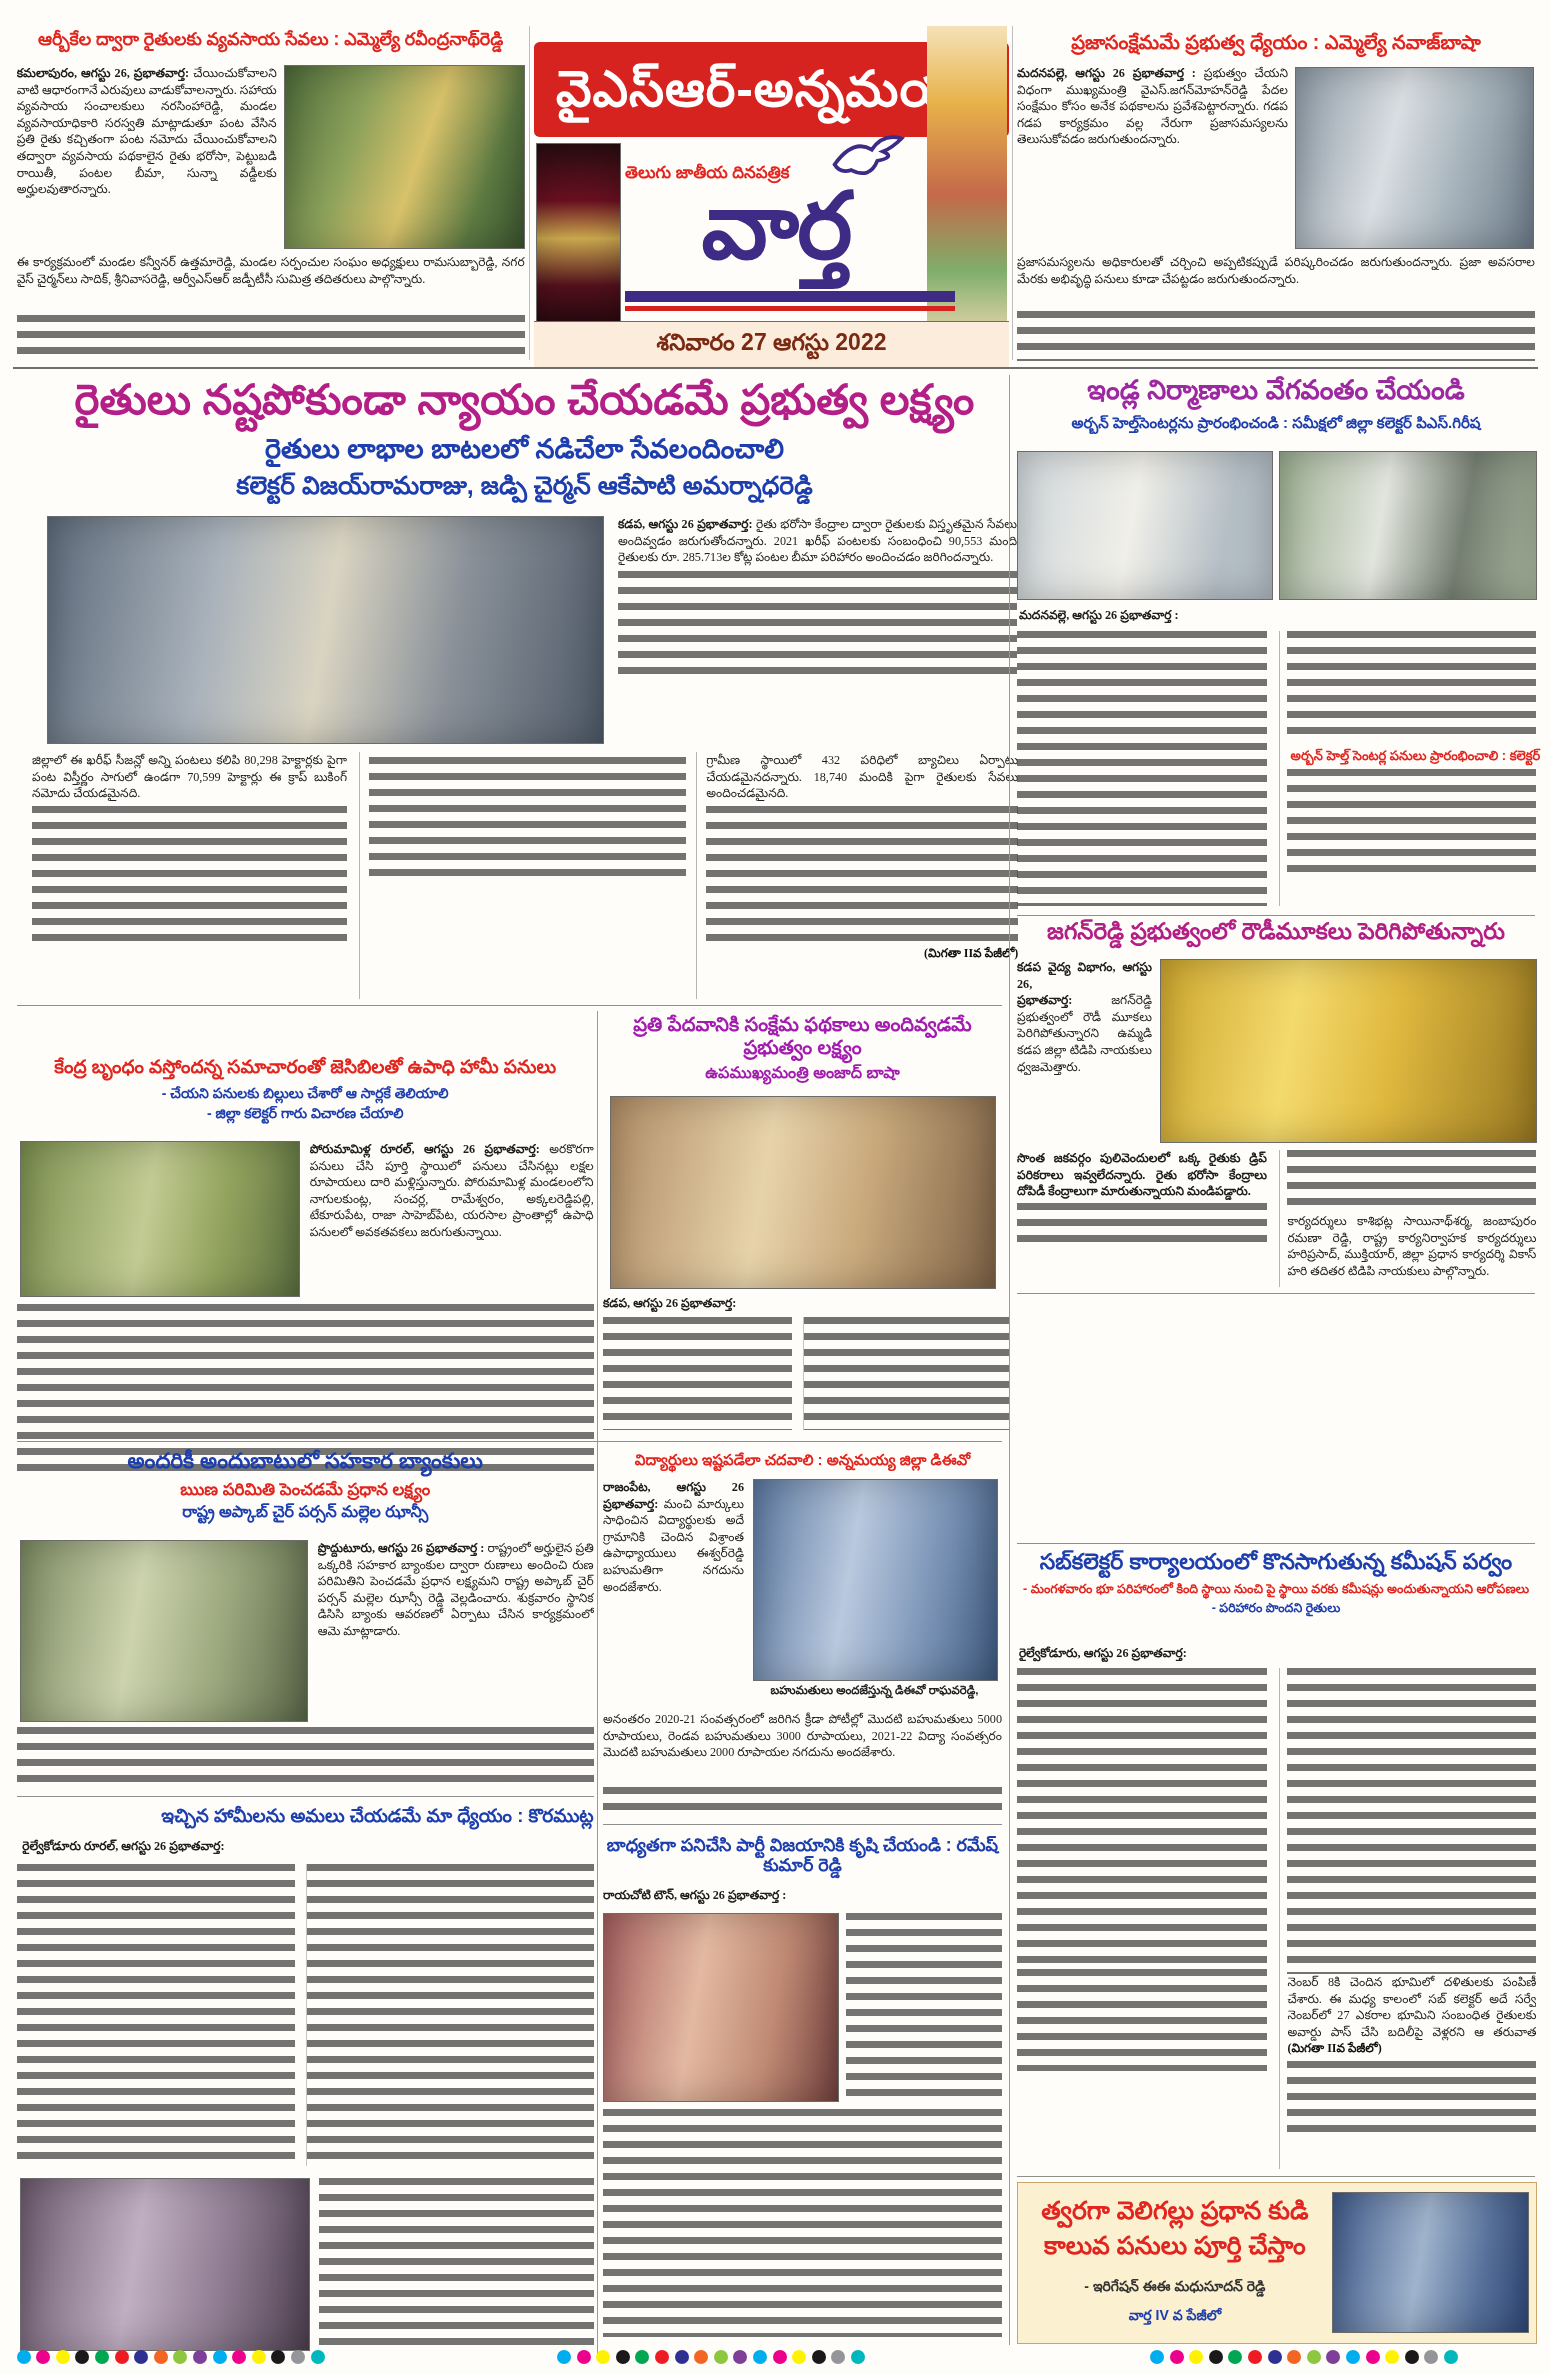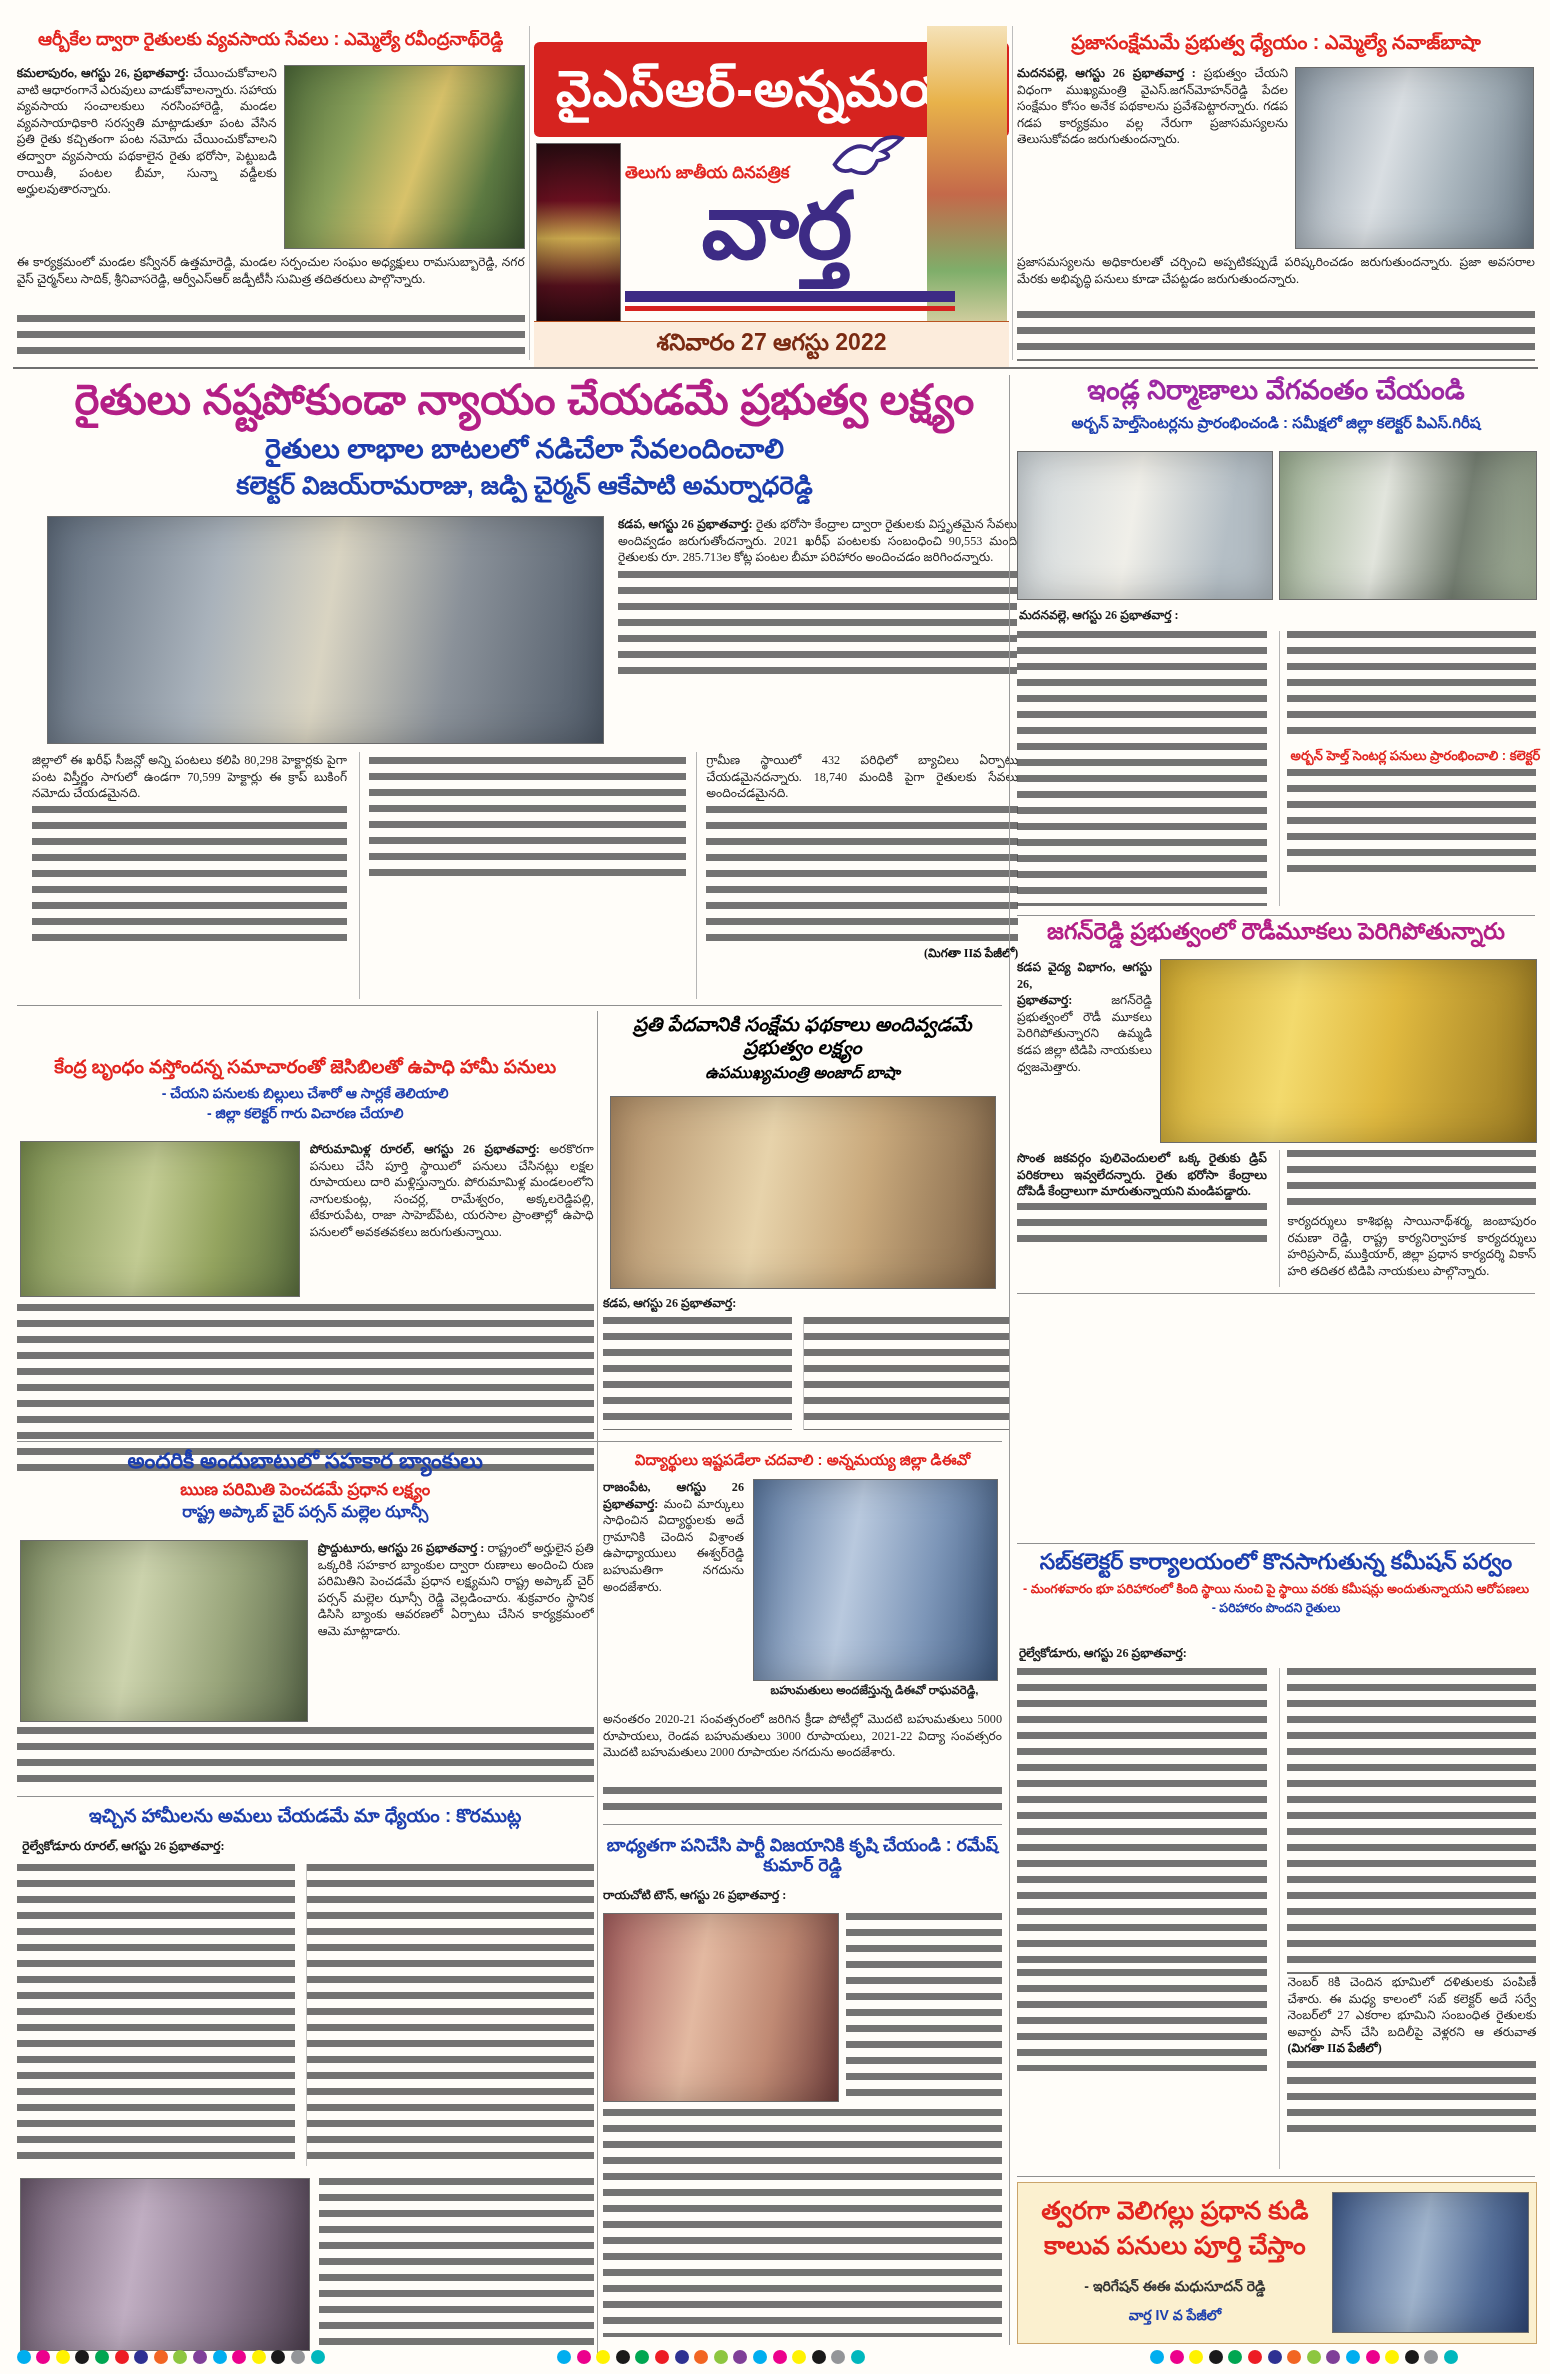--- a/index.html
+++ b/index.html
@@ -1,21 +1,21 @@
 <!DOCTYPE html>
 <html style="font-size:15px"><head>
 <meta charset="utf-8">
 <style>
   html,body{margin:0;padding:0;background:#d9d9d9;}
   .page{position:relative;width:1551px;height:2375px;background:#fffdf9;margin:0 auto;
         font-family:"Liberation Serif",serif;overflow:hidden;}
   .abs{position:absolute;}
   .hl{font-family:"Liberation Sans",sans-serif;font-weight:bold;text-align:center;line-height:1.18;margin:0;}
   .c-red{color:#e2251f;} .c-blue{color:#1c3eae;} .c-mag{color:#b31f86;}
-  .c-pur{color:#9c28a2;} .c-blk{color:#000000;font-style:italic;} .c-maroon{color:#7a2a12;}
+  .c-pur{color:#9c28a2;} .c-blk{color:#a21caf;} .c-maroon{color:#7a2a12;}
   .body{font-size:12.2px;line-height:1.36;text-align:justify;color:#1d1d1d;overflow:hidden;}
   .dl{font-weight:bold;}
   .gk{background:repeating-linear-gradient(to bottom,#4c4c4c 0 7px,transparent 7px 16px);opacity:.78;}
   .photo{position:absolute;border:0.9px solid #6b6b6b;box-shadow:inset 0 0 37px rgba(0,0,0,.25);}
   .ph-garland{background:linear-gradient(110deg,#4e6b3a,#8aa05a 30%,#d8c26a 55%,#5d7a42 80%,#3c5530);}
   .ph-street{background:linear-gradient(105deg,#8d9aa6,#d9dee2 40%,#aab6be 65%,#6f7e8b);}
   .ph-meeting{background:linear-gradient(100deg,#5f6c7c,#a9b2bb 30%,#d9d4c2 50%,#8a9199 72%,#4f5a68);}
   .ph-room{background:linear-gradient(100deg,#cfd6da,#f0efe9 45%,#b4bec5 80%);}
   .ph-car{background:linear-gradient(100deg,#9caf92,#e2e5dd 40%,#757f72 70%,#aab89f);}
   .ph-field{background:linear-gradient(100deg,#7c9050,#c2cb93 45%,#94a45f 70%,#5c7040);}
@@ -167,21 +167,21 @@
     <div class="abs body" style="left:0;top:262px;width:399px;height:72px;">
       <span>అనంతరం 2020-21 సంవత్సరంలో జరిగిన క్రీడా పోటీల్లో మొదటి బహుమతులు 5000 రూపాయలు, రెండవ బహుమతులు 3000 రూపాయలు, 2021-22 విద్యా సంవత్సరం మొదటి బహుమతులు 2000 రూపాయల నగదును అందజేశారు.</span>
     </div>
     <div class="abs gk" style="left:0;top:338px;width:399px;height:30px;"></div>
   </section>
 
   <div class="hrl" style="left:16.7px;top:1796px;width:577px;height:0.9px;background:#8f8f8f;"></div>
   <div class="hrl" style="left:603px;top:1824px;width:399px;height:0.9px;background:#8f8f8f;"></div>
 
   <section class="abs" style="left:16.7px;top:1801px;width:577px;height:553px;">
-    <h2 class="hl c-blue" style="font-size:18.6px;margin-top:3.7px;">ఇచ్చిన హామీలను అమలు చేయడమే మా ధ్యేయం : కొరముట్ల</h2>
+    <h2 class="hl c-blue" style="font-size:18.6px;margin-top:3.7px;text-align:right;">ఇచ్చిన హామీలను అమలు చేయడమే మా ధ్యేయం : కొరముట్ల</h2>
     <div class="abs body" style="left:5.6px;top:37px;width:566px;height:18.6px;">
       <span class="dl">రైల్వేకోడూరు రూరల్, ఆగస్టు 26 ప్రభాతవార్త:</span>
     </div>
     <div class="abs gk" style="left:0;top:63px;width:278px;height:302px;"></div>
     <div class="abs gk colB" style="left:289px;top:63px;width:280px;height:302px;padding-left:7.4px;"></div>
     <div class="photo ph-dais" style="left:3.7px;top:377px;width:288px;height:171px;"></div>
     <div class="abs gk" style="left:302px;top:377px;width:275px;height:171px;"></div>
   </section>
 
   <section class="abs" style="left:603px;top:1831px;width:399px;height:523px;">

